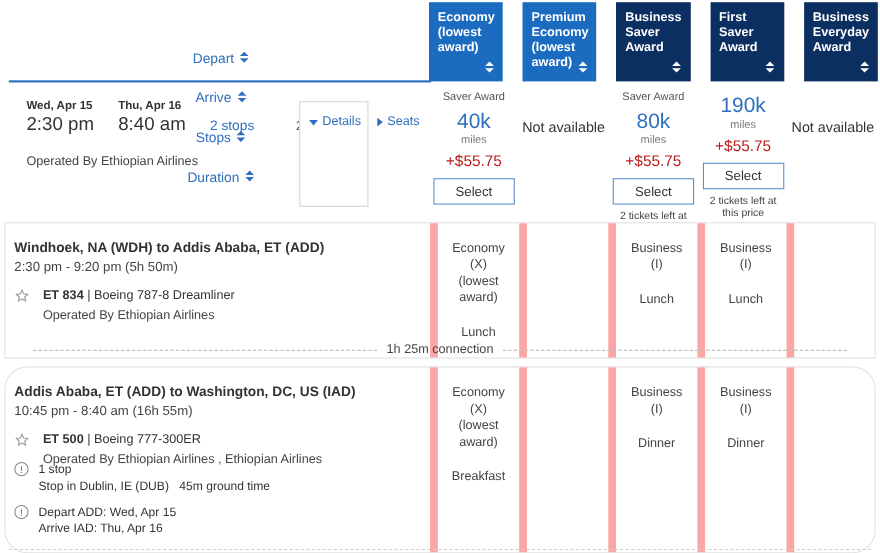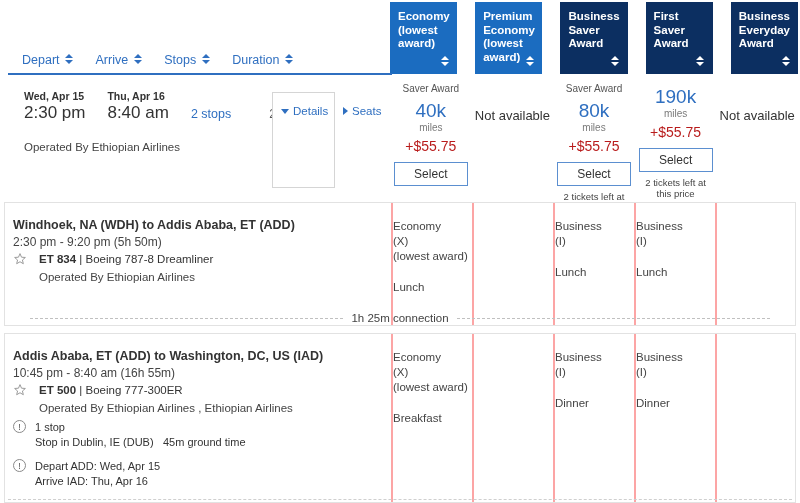--- a/index.html
+++ b/index.html
@@ -33,22 +33,22 @@
   }
   .sort-ud i {
     display: block; width: 0; height: 0; margin: 0 auto;
     border-left: 4px solid transparent; border-right: 4px solid transparent;
   }
   .sort-ud i.up   { border-bottom: 4.5px solid #fff; }
   .sort-ud i.down { border-top: 4.5px solid #fff; margin-top: 2px; }
 
   
   .sortbar {
-    position: absolute; left: 12px; top: 46px; width: 392px; height: 28px;
-    display: flex; align-items: center; gap: 22px; padding-left: 10px;
+    position: absolute; left: 0; top: 46px; width: 392px; height: 28px;
+    display: flex; align-items: center; gap: 22px; padding-left: 10px; flex-direction: column;
   }
   .sortlink {
     display: flex; align-items: center; gap: 5px;
     color: #2f6fc0; font-size: 12.5px; cursor: pointer;
   }
   .sortlink .sort-ud i.up   { border-bottom: 4.5px solid #2f6fc0; }
   .sortlink .sort-ud i.down { border-top: 4.5px solid #2f6fc0; margin-top: 2px; }
   .sortlink .sort-ud { width: 9px; height: 12px; }
   .blue-rule {
     position: absolute; left: 8px; top: 73px; width: 384px; height: 2px;
@@ -112,46 +112,46 @@
     margin-top: 5px; padding: 0 2px;
   }
   .fc-na { font-size: 13px; color: #333; margin-top: 26px; }
 
   
   .seg-panel {
     position: absolute; left: 4px; width: 792px;
     background: #fff; border: 1px solid #e2e2e2;
   }
   .seg-panel.p1 { top: 202px; height: 124px; }
-  .seg-panel.p2 { top: 333px; height: 170px; }
+  .seg-panel.p2 { top: 333px; height: 170px; border-radius: 21px; }
 
   .seg-left { position: absolute; left: 8px; top: 14px; width: 380px; }
   .seg-route { font-size: 12.5px; font-weight: bold; color: #333; line-height: 17px; }
   .seg-time { font-size: 12px; color: #444; line-height: 17px; }
-  .seg-flight { display: flex; align-items: flex-start; }
+  .seg-flight { display: flex; align-items: flex-start; margin-top: 10px; }
   .star-icon { width: 16px; margin-right: 10px; padding-top: 1px; }
   .seg-fl-text { font-size: 11.5px; color: #333; line-height: 16px; }
   .seg-fl-text b { font-weight: bold; }
   .seg-op { font-size: 11.5px; color: #444; line-height: 16px; margin-top: 2px; }
 
   .notes { position: absolute; left: 8px; top: 86px; width: 370px; }
   .note { display: flex; align-items: flex-start; margin-bottom: 9px; }
   .note-ico {
     width: 13px; height: 13px; border: 1px solid #8a8a8a; border-radius: 50%;
     color: #555; font-size: 9px; line-height: 12px; text-align: center;
     margin-right: 9px; flex: 0 0 auto;
   }
   .note-body { font-size: 11px; color: #333; line-height: 15px; }
   .note-row2 { display: flex; }
   .note-row2 span:first-child { width: 128px; }
 
   .seg-cols { position: absolute; left: 386px; top: 0; width: 405px; height: 100%; display: flex; }
   .seg-col {
-    flex: 1 1 0; border-left: 2px solid #fca5a5;
-    padding-top: 16px;
+    flex: 1 1 0; border-left: 7px solid #fca5a5;
+    text-align: center; padding-top: 16px;
   }
   .seg-col:last-child { border-right: none; }
   .sc-cabin { font-size: 11.5px; color: #444; line-height: 15px; }
   .sc-meal { font-size: 11.5px; color: #444; margin-top: 17px; }
 
   
   .connection {
     position: absolute; left: 4px; top: 312px; width: 792px;
     display: flex; align-items: center; gap: 8px; padding: 0 26px;
   }

